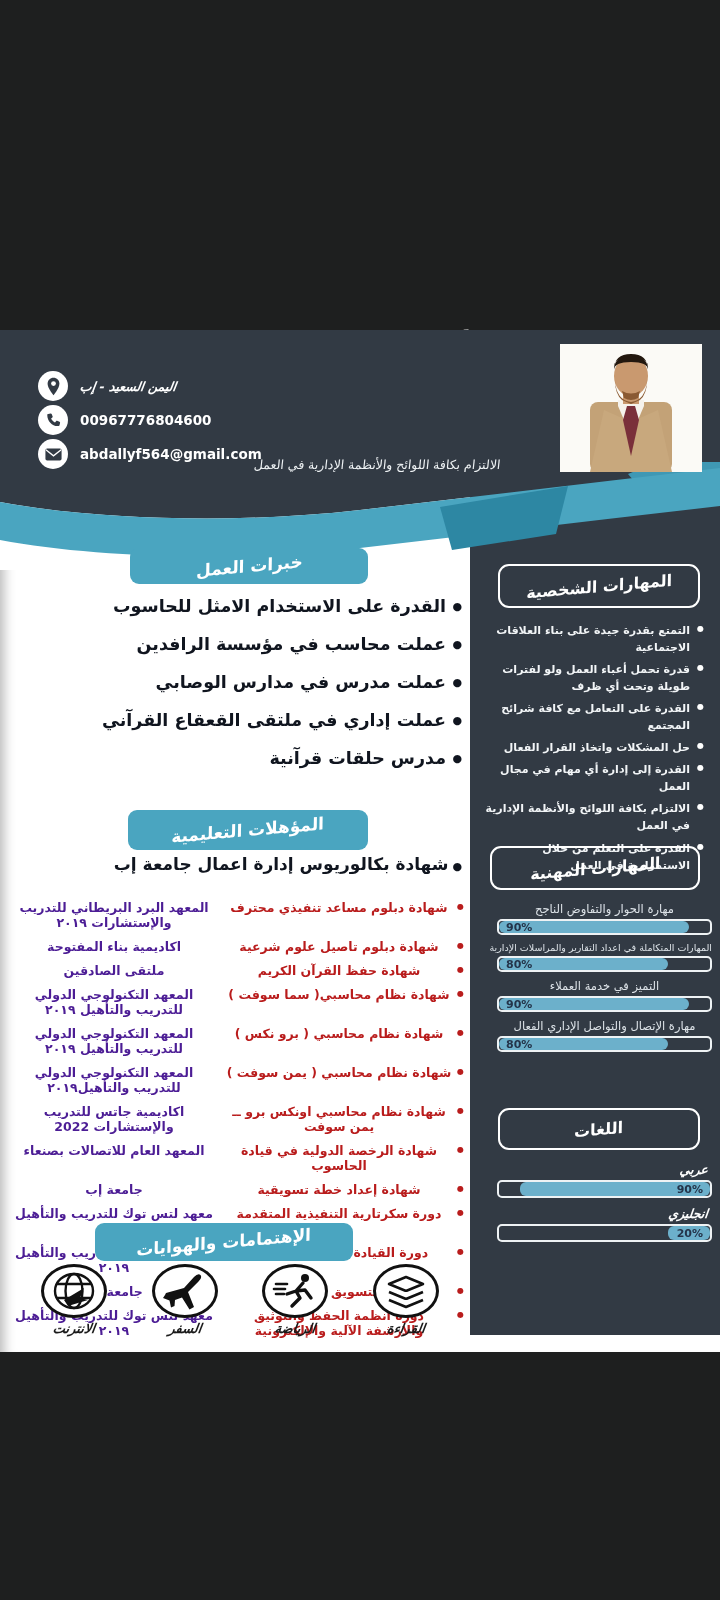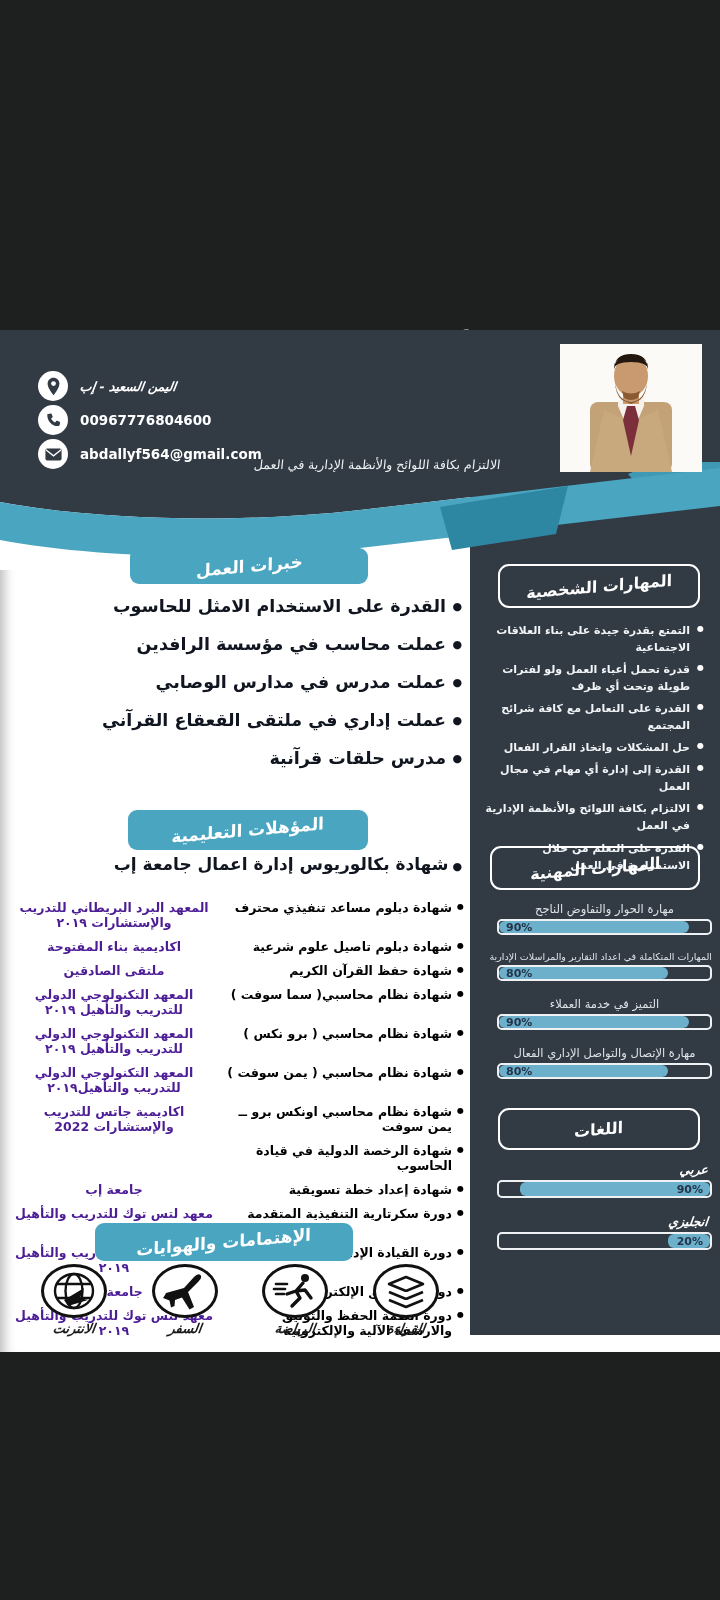--- a/index.html
+++ b/index.html
@@ -44,21 +44,21 @@
   .t2 { left:20px; top:286px; width:210px; height:44px; }
   .t3 { left:28px; top:548px; width:202px; height:42px; }
 
   .sb-list { position:absolute; left:10px; top:62px; width:224px; list-style:none; direction:rtl; }
   .sb-list li { position:relative; padding-right:14px; margin-bottom:5px; color:#f2f5f7; font-size:11px; font-weight:bold; line-height:1.55; }
   .sb-list li::before { content:"●"; position:absolute; right:0; top:1px; font-size:8px; color:#fff; }
 
   .bars { position:absolute; left:27px; width:215px; direction:rtl; }
   .bars.skills { top:342px; }
   .bars.langs  { top:602px; }
-  .bar-entry { margin-bottom:16px; }
+  .bar-entry { margin-bottom:7px; }
   .bar-label { color:#dde3e8; font-size:11.5px; text-align:center; margin-bottom:3px; white-space:nowrap; }
   .bars.skills div.bar-entry:nth-of-type(2) .bar-label { font-size:9.5px; }
   .bar-track { position:relative; height:16px; border:2px solid #eef2f4; border-radius:5px; background:transparent; overflow:hidden; }
   .bar-fill  { position:absolute; left:0; top:0; bottom:0; background:#6cb0cb; display:flex; align-items:center; justify-content:flex-end; padding:0 7px; border-radius:6px; }
   .bar-pct   { font-size:11px; font-weight:bold; color:#24344a; direction:ltr; }
   .langs .lang-label { color:#fff; font-size:12.5px; font-weight:bold; font-style:italic; text-align:right; margin:0 4px 3px 0; transform:skewX(-6deg); }
   .langs .bar-track { height:18px; margin-bottom:8px; }
   .langs .bar-fill { left:auto; right:0; justify-content:flex-start; }
 
   
@@ -69,21 +69,21 @@
   .banner.int { left:95px;  top:893px; width:258px; height:38px; }
 
   .exp-list { position:absolute; left:20px; top:266px; width:442px; list-style:none; direction:rtl; }
   .exp-list li { position:relative; padding-right:16px; margin-bottom:16px; text-align:right; font-size:17.5px; font-weight:bold; color:#10151f; line-height:1.25; }
   .exp-list li::before { content:"●"; position:absolute; right:0; top:4px; font-size:11px; color:#10151f; }
 
   .edu-head { position:absolute; left:20px; top:524px; width:442px; direction:rtl; text-align:right; font-size:17px; font-weight:bold; color:#10151f; }
   .edu-head::before { content:"● "; font-size:11px; }
   .edu-rows { position:absolute; left:12px; top:570px; width:452px; direction:rtl; }
   .edu-row { display:flex; margin-bottom:9px; }
-  .edu-cert { flex:0 0 238px; position:relative; padding-right:12px; font-size:12.5px; font-weight:bold; color:#000000; text-align:right; line-height:1.2; }
+  .edu-cert { flex:0 0 238px; position:relative; padding-right:12px; font-size:12.5px; font-weight:bold; color:#b91c1c; text-align:center; line-height:1.2; }
   .edu-cert::before { content:"●"; position:absolute; right:0; top:2px; font-size:8px; }
   .edu-inst { flex:1; font-size:12.5px; font-weight:bold; color:#4c1d95; text-align:center; padding-right:10px; line-height:1.2; }
 
   .icons-row { position:absolute; left:28px; top:934px; width:424px; display:flex; justify-content:space-between; }
   .int-item { width:92px; text-align:center; }
   .int-oval { width:66px; height:54px; margin:0 auto; border:3px solid #111; border-radius:50%; display:flex; align-items:center; justify-content:center; background:#fff; }
   .int-label { margin-top:3px; font-size:13px; font-weight:bold; font-style:italic; color:#1a1a1a; transform:skewX(-8deg); direction:rtl; }
 </style>
 </head>
 <body>
@@ -200,20 +200,21 @@
           <span class="edu-inst">المعهد التكنولوجي الدولي للتدريب والتأهيل٢٠١٩</span>
         </div>
 
         <div class="edu-row">
           <span class="edu-cert">شهادة نظام محاسبي اونكس برو ــ يمن سوفت</span>
           <span class="edu-inst">اكاديمية جاتس للتدريب والإستشارات 2022</span>
         </div>
 
         <div class="edu-row">
           <span class="edu-cert">شهادة الرخصة الدولية في قيادة الحاسوب</span>
+          <span class="edu-inst">المعهد العام للاتصالات بصنعاء</span>
         </div>
 
         <div class="edu-row">
           <span class="edu-cert">شهادة إعداد خطة تسويقية</span>
           <span class="edu-inst">جامعة إب</span>
         </div>
 
         <div class="edu-row">
           <span class="edu-cert">دورة سكرتارية التنفيذية المتقدمة</span>
           <span class="edu-inst">معهد لتس توك للتدريب والتأهيل ٢٠١٩</span>

